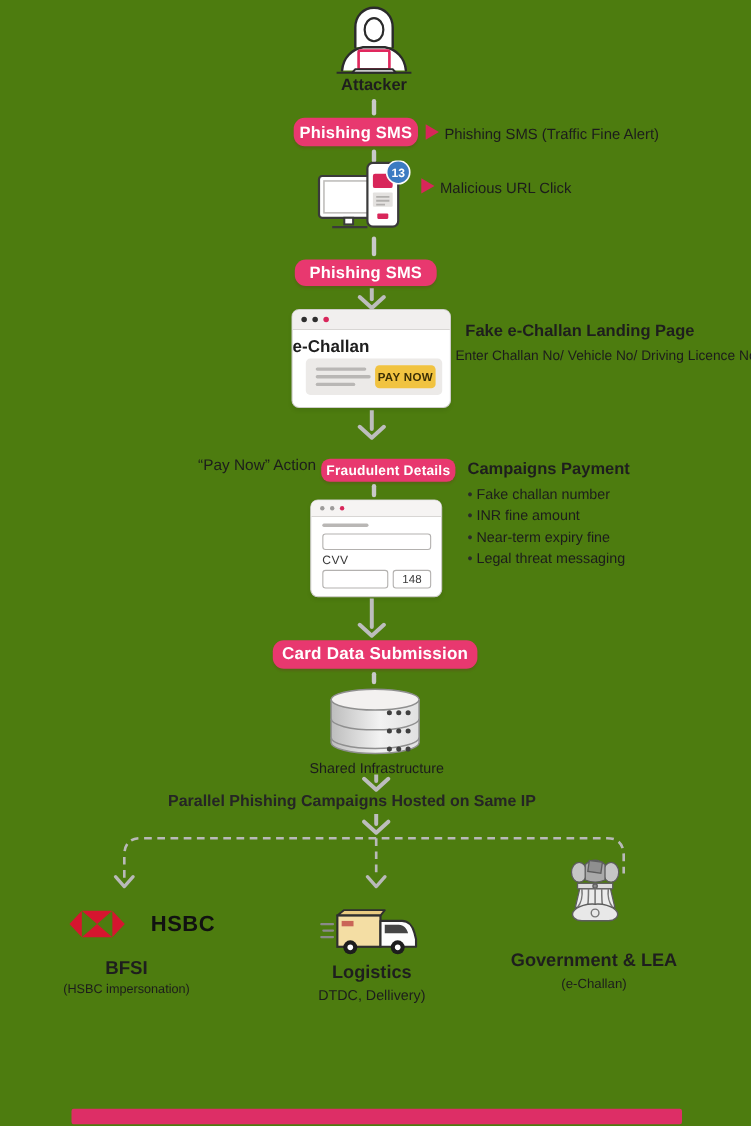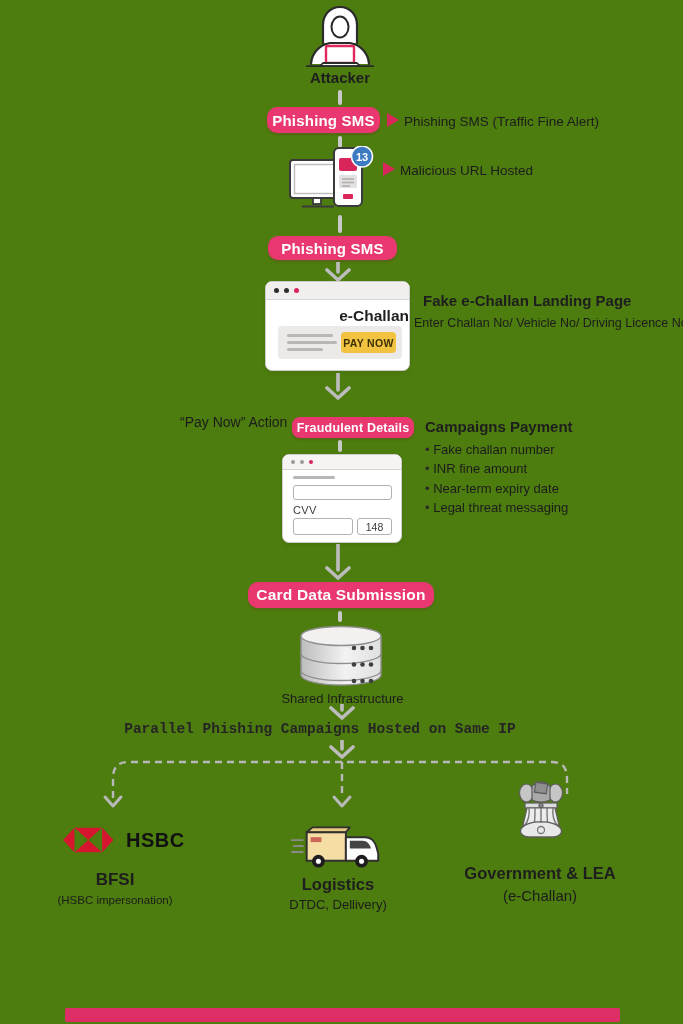--- a/index.html
+++ b/index.html
@@ -86,38 +86,38 @@
     <rect x="51" y="12" width="18" height="13" rx="2" fill="#d8265a"></rect>
     <rect x="51" y="29" width="18" height="13" rx="1" fill="#e4e2e0"></rect>
     <line x1="54" y1="33" x2="66" y2="33" stroke="#b2b0ae" stroke-width="1.6"></line>
     <line x1="54" y1="36.5" x2="66" y2="36.5" stroke="#b2b0ae" stroke-width="1.6"></line>
     <line x1="54" y1="40" x2="62" y2="40" stroke="#b2b0ae" stroke-width="1.6"></line>
     <rect x="55" y="48" width="10" height="5" rx="1" fill="#d8265a"></rect>
     <circle cx="74" cy="10.5" r="10.5" fill="#3c7bc2" stroke="#fdfcfc" stroke-width="1.5"></circle>
     <text x="74" y="14.5" font-size="11" font-weight="bold" fill="#fff" text-anchor="middle">13</text>
   </svg>
   <div class="tri" style="left:383px;top:162px;"></div>
-  <div class="note" style="left:400px;top:163px;">Malicious URL Hosted</div>
+  <div class="note" style="left:400px;top:163px;">Malicious URL Click</div>
 
   <div class="stub" style="left:338px;top:215px;height:18px"></div>
 
   <div class="pill" style="left:268px;top:236px;width:129px;height:24px;font-size:15px;">Phishing SMS</div>
 
   <svg class="abs" style="left:322px;top:262px" width="32" height="20" viewBox="0 0 32 20">
     <path d="M16,0 V10" stroke="#bdbdbd" stroke-width="3.6" stroke-linecap="round"></path>
     <path d="M5,8 L16,18 L27,8" fill="none" stroke="#bdbdbd" stroke-width="3.6" stroke-linecap="round" stroke-linejoin="round"></path>
   </svg>
 
   <div class="window" style="left:265px;top:281px;width:143px;height:88px;">
     <div class="titlebar">
       <span class="dot d1"></span>
       <span class="dot d2"></span>
       <span class="dot d3"></span>
     </div>
-    <div style="text-align:right;font-weight:700;font-size:15.5px;margin-top:7px;">e-Challan</div>
+    <div style="text-align:left;font-weight:700;font-size:15.5px;margin-top:7px;">e-Challan</div>
     <div class="panel" style="left:12px;top:44px;width:124px;height:33px;">
       <div style="position:absolute;left:9px;top:8px;width:50px;">
         <div class="skel" style="width:46px;"></div>
         <div class="skel" style="width:50px;"></div>
         <div class="skel" style="width:36px;margin-bottom:0;"></div>
       </div>
       <div class="paybtn" style="right:6px;top:6px;width:55px;height:21px;">PAY NOW</div>
     </div>
   </div>
   <div class="abs cap-bold" style="left:423px;top:292px;font-size:15px;">Fake e-Challan Landing Page</div>
@@ -127,21 +127,21 @@
     <path d="M16,0 V17" stroke="#bdbdbd" stroke-width="3.6" stroke-linecap="round"></path>
     <path d="M5,15 L16,25 L27,15" fill="none" stroke="#bdbdbd" stroke-width="3.6" stroke-linecap="round" stroke-linejoin="round"></path>
   </svg>
 
   <div class="note" style="left:180px;top:414px;font-size:14px;">“Pay Now” Action</div>
   <div class="pill" style="left:292px;top:417px;width:122px;height:21px;font-size:12.5px;border-radius:8px;">Fraudulent Details</div>
   <div class="abs cap-bold" style="left:425px;top:418px;font-size:15px;">Campaigns Payment</div>
   <div class="bullets" style="left:425px;top:440px;">
     <div>Fake challan number</div>
     <div>INR fine amount</div>
-    <div>Near-term expiry date</div>
+    <div>Near-term expiry fine</div>
     <div>Legal threat messaging</div>
   </div>
 
   <div class="stub" style="left:338px;top:440px;height:12px"></div>
 
   <div class="window" style="left:282px;top:454px;width:118px;height:87px;">
     <div class="titlebar" style="height:14px;background:#f6f4f3;">
       <span class="dot g1" style="width:4px;height:4px;"></span>
       <span class="dot g2" style="width:4px;height:4px;"></span>
       <span class="dot d3" style="width:4px;height:4px;"></span>
@@ -186,39 +186,39 @@
         <circle cx="75" cy="58" r="2.3"></circle>
     </g>
   </svg>
   <div class="note" style="left:270px;top:691px;width:145px;text-align:center;font-size:13px;">Shared Infrastructure</div>
 
   <svg class="abs" style="left:326px;top:704px" width="32" height="16" viewBox="0 0 32 16">
     <path d="M16,0 V6" stroke="#bdbdbd" stroke-width="3.6" stroke-linecap="round"></path>
     <path d="M5,4 L16,14 L27,4" fill="none" stroke="#bdbdbd" stroke-width="3.6" stroke-linecap="round" stroke-linejoin="round"></path>
   </svg>
 
-  <div class="abs" style="left:100px;top:721px;width:440px;text-align:center;font-size:14.5px;font-weight:600;color:#252525;font-family:Liberation Mono, monospace;">Parallel Phishing Campaigns Hosted on Same IP</div>
+  <div class="abs" style="left:100px;top:721px;width:440px;text-align:center;font-size:14.5px;font-weight:600;color:#252525;">Parallel Phishing Campaigns Hosted on Same IP</div>
 
   <svg class="abs" style="left:326px;top:740px" width="32" height="19" viewBox="0 0 32 19">
     <path d="M16,0 V9" stroke="#bdbdbd" stroke-width="3.6" stroke-linecap="round"></path>
     <path d="M5,7 L16,17 L27,7" fill="none" stroke="#bdbdbd" stroke-width="3.6" stroke-linecap="round" stroke-linejoin="round"></path>
   </svg>
 
   <svg class="abs" style="left:100px;top:758px" width="480" height="55" viewBox="0 0 480 55">
     <g fill="none" stroke="#b9b9b9" stroke-width="2.4" stroke-dasharray="7 5">
       <path d="M13,40 V20 Q13,4 28,4 H452 Q467,4 467,20 V36"></path>
       <path d="M242,4 V40"></path>
     </g>
     <g fill="none" stroke="#b9b9b9" stroke-width="3" stroke-linecap="round" stroke-linejoin="round">
       <path d="M5,39 L13,48 L21,39"></path>
       <path d="M234,39 L242,48 L250,39"></path>
     </g>
   </svg>
 
-  <div class="abs" style="left:62px;top:827px;display:flex;align-items:center;gap:8px;">
+  <div class="abs" style="left:62px;top:827px;display:flex;align-items:center;gap:19px;">
     <svg width="56" height="26" viewBox="0 0 62 30">
       <g fill="#d6152f">
         <polygon points="0,15 13,1 13,29"></polygon>
         <polygon points="13,1 45,1 29,15"></polygon>
         <polygon points="13,29 45,29 29,15"></polygon>
         <polygon points="58,15 45,1 45,29"></polygon>
       </g>
     </svg>
     <span style="font-weight:700;font-size:20px;color:#111;letter-spacing:.5px;">HSBC</span>
   </div>
@@ -258,17 +258,17 @@
       <path d="M14,31 C15,40 13,44 10,48"></path>
       <path d="M20,31 C20,40 20,44 19,48"></path>
       <path d="M26,31 V48"></path>
       <path d="M32,31 C32,40 32,44 33,48"></path>
       <path d="M38,31 C37,40 39,44 42,48"></path>
     </g>
     <path d="M6,52 C10,46 20,44.5 26,45 C32,44.5 42,46 46,52 C48,56 44,60 38,60 H14 C8,60 4,56 6,52 Z" fill="#e8e8e8" stroke="#5d5d5d" stroke-width="1.3"></path>
     <circle cx="26" cy="53" r="3.5" fill="none" stroke="#777" stroke-width="1.3"></circle>
   </svg>
   <div class="abs cap-bold" style="left:459px;top:864px;width:162px;text-align:center;font-size:16.5px;">Government &amp; LEA</div>
-  <div class="note" style="left:459px;top:887px;width:162px;font-size:15px;">(e-Challan)</div>
+  <div class="note" style="left:459px;top:887px;width:162px;font-size:12px;">(e-Challan)</div>
 
   <div class="footer-bar" style="left:65px;top:1008px;width:555px;height:14px;"></div>
 
 </div>
 
 </body></html>

